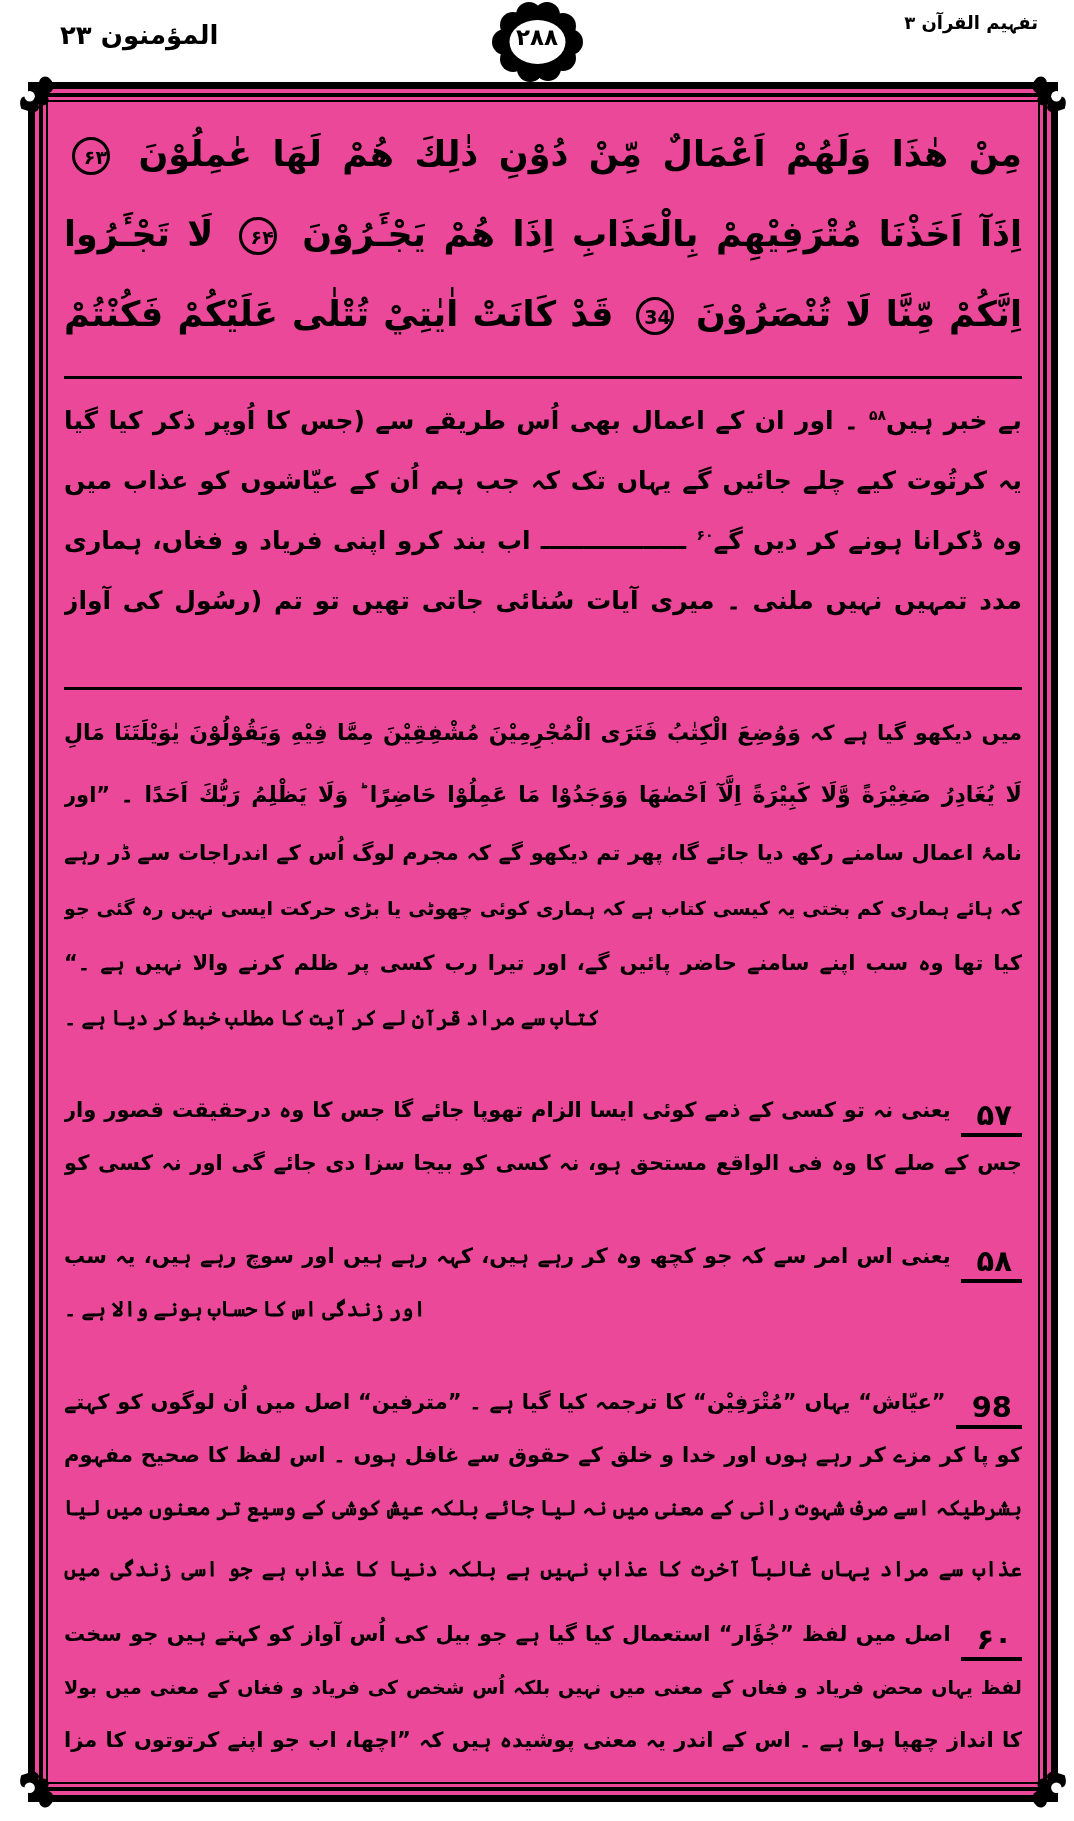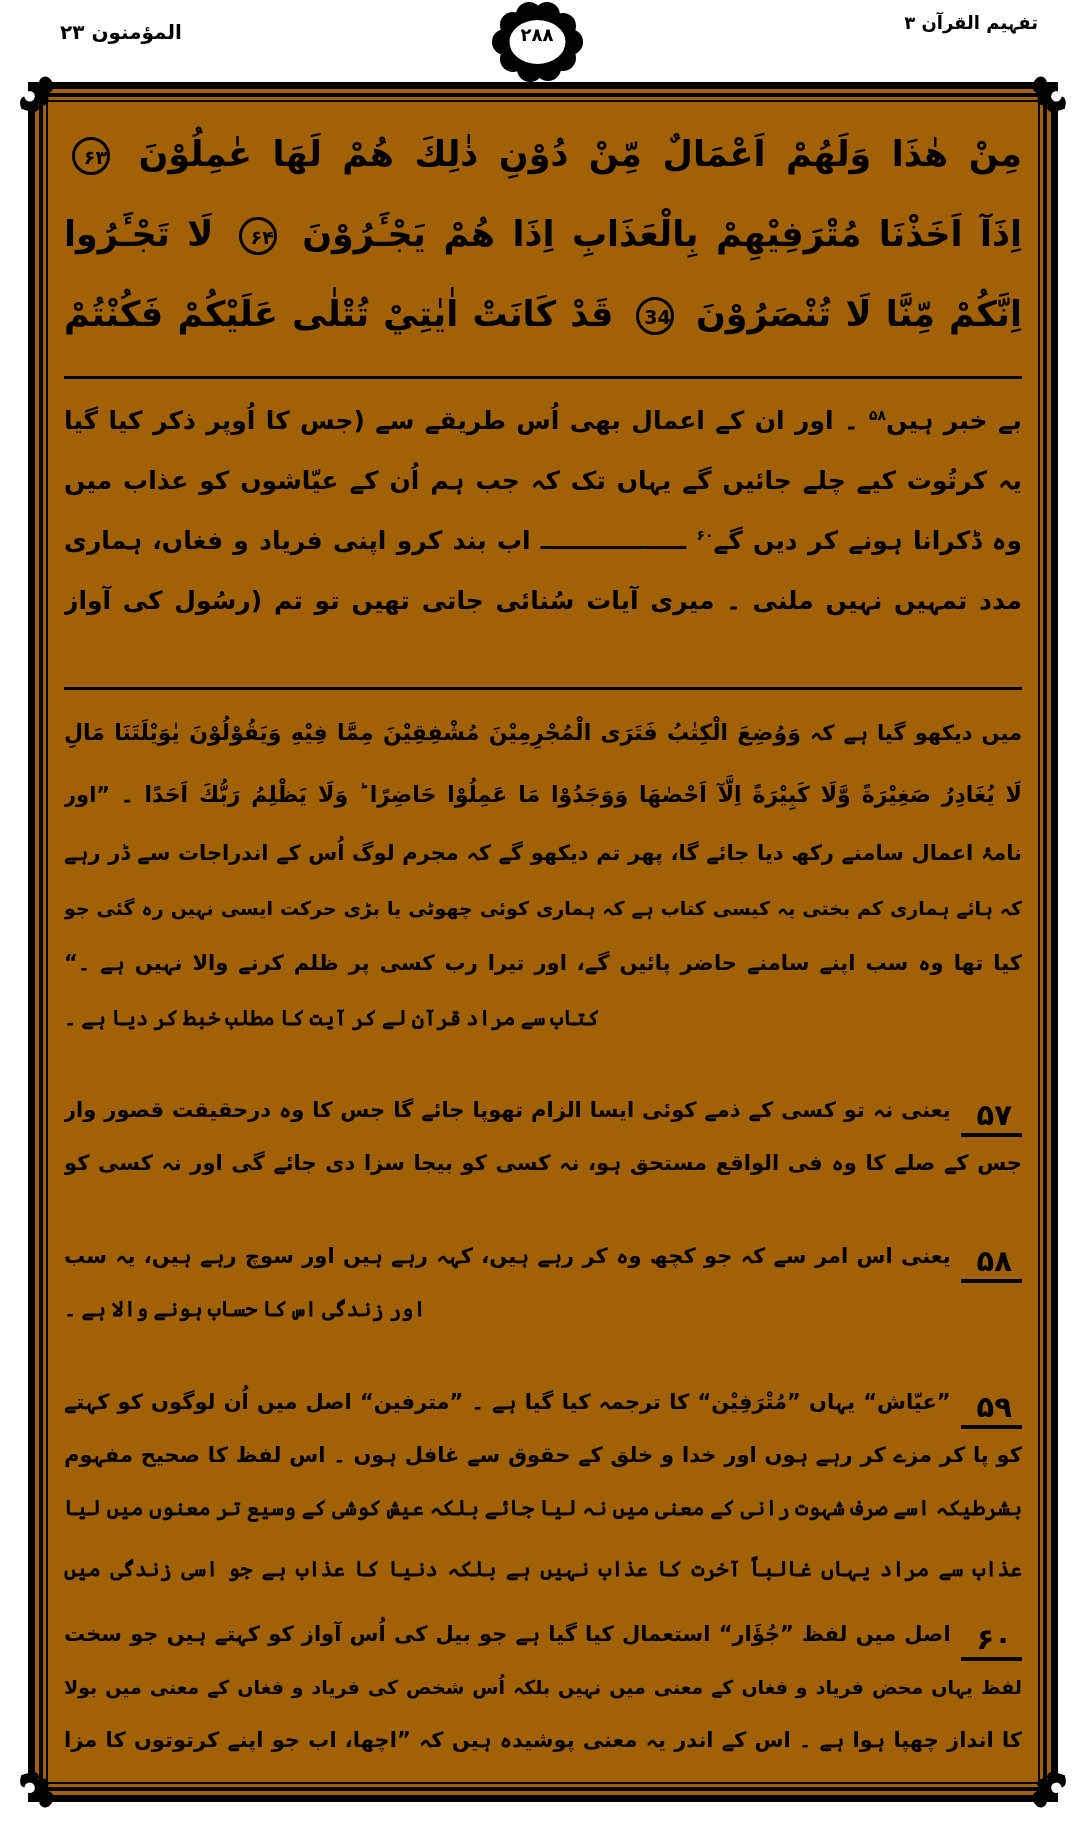--- a/index.html
+++ b/index.html
@@ -2,29 +2,29 @@
 <html lang="ur" dir="rtl"><head>
 <meta charset="utf-8">
 <style>
   html,body{margin:0;padding:0;background:#e8e8e8;}
   .page{
     position:relative;width:1074px;height:1821px;background:#ffffff;color:#000;
     font-family:"DejaVu Sans",sans-serif;margin:0 auto;overflow:hidden;direction:rtl;
   }
   
   .hdr-right{position:absolute;top:12px;right:36px;font-size:18px;font-weight:bold;}
-  .hdr-left{position:absolute;top:20px;left:60px;font-size:20px;font-weight:bold;}
+  .hdr-left{position:absolute;top:20px;left:60px;font-size:26px;font-weight:bold;}
   .medallion{position:absolute;top:0px;left:50%;transform:translateX(-50%);width:110px;height:84px;}
   .medallion svg{position:absolute;inset:0;}
   .medallion .num{
     position:absolute;left:0;right:0;top:24px;text-align:center;
-    font-size:18px;font-weight:bold;letter-spacing:1px;
-  }
-  
-  .frame{position:absolute;left:28px;top:82px;width:1016px;height:1706px;border:7px solid #000;background:#a16207;}
+    font-size:23px;font-weight:bold;letter-spacing:1px;
+  }
+  
+  .frame{position:absolute;left:28px;top:82px;width:1016px;height:1706px;border:7px solid #000;background:#ec4899;}
   .frame-mid{position:absolute;inset:4px;border:4px solid #000;}
   .frame-in{position:absolute;inset:3px;border:2px solid #000;}
   .corner{position:absolute;width:46px;height:46px;z-index:5;}
   .corner.tl{top:-20px;left:-20px;}
   .corner.tr{top:-20px;right:-20px;transform:scaleX(-1);}
   .corner.bl{bottom:-20px;left:-20px;transform:scaleY(-1);}
   .corner.br{bottom:-20px;right:-20px;transform:scale(-1,-1);}
   
   .content{position:absolute;inset:12px 16px;overflow:hidden;direction:rtl;}
   .line{display:block;overflow:hidden;text-align:justify;text-align-last:justify;}
@@ -176,21 +176,21 @@
 
           <div class="fn fn-gap">
             <div class="line fn-line">
               <span class="fn-marker">۵۸</span><span>یعنی اس امر سے کہ جو کچھ وہ کر رہے ہیں، کہہ رہے ہیں اور سوچ رہے ہیں، یہ سب کچھ کہیں درج ہو رہا ہے</span>
             </div>
             <div class="line fn-line flush-left">اور زندگی اس کا حساب ہونے والا ہے ۔</div>
           </div>
 
           <div class="fn fn-gap">
             <div class="line fn-line">
-              <span class="fn-marker">۵۹</span><span>”عیّاش“ یہاں ”مُتْرَفِیْن“ کا ترجمہ کیا گیا ہے ۔ ”مترفین“ اصل میں اُن لوگوں کو کہتے ہیں جو دنیوی مال و دولت</span>
+              <span class="fn-marker">98</span><span>”عیّاش“ یہاں ”مُتْرَفِیْن“ کا ترجمہ کیا گیا ہے ۔ ”مترفین“ اصل میں اُن لوگوں کو کہتے ہیں جو دنیوی مال و دولت</span>
             </div>
             <div class="line fn-line">کو پا کر مزے کر رہے ہوں اور خدا و خلق کے حقوق سے غافل ہوں ۔ اس لفظ کا صحیح مفہوم لفظ عیاش سے ادا ہو جاتا ہے،</div>
             <div class="line fn-line flush-left">بشرطیکہ اسے صرف شہوت رانی کے معنی میں نہ لیا جائے بلکہ عیش کوشی کے وسیع تر معنوں میں لیا جائے ۔</div>
             <div class="line fn-line flush-left para-line">عذاب سے مراد یہاں غالباً آخرت کا عذاب نہیں ہے بلکہ دنیا کا عذاب ہے جو اسی زندگی میں ظالموں کو دیکھنا پڑے ۔</div>
           </div>
 
           <div class="fn fn-gap-sm">
             <div class="line fn-line">
               <span class="fn-marker">۶۰</span><span>اصل میں لفظ ”جُؤَار“ استعمال کیا گیا ہے جو بیل کی اُس آواز کو کہتے ہیں جو سخت تکلیف کے وقت وہ نکالتا ہے ۔ یہ</span>
             </div>

